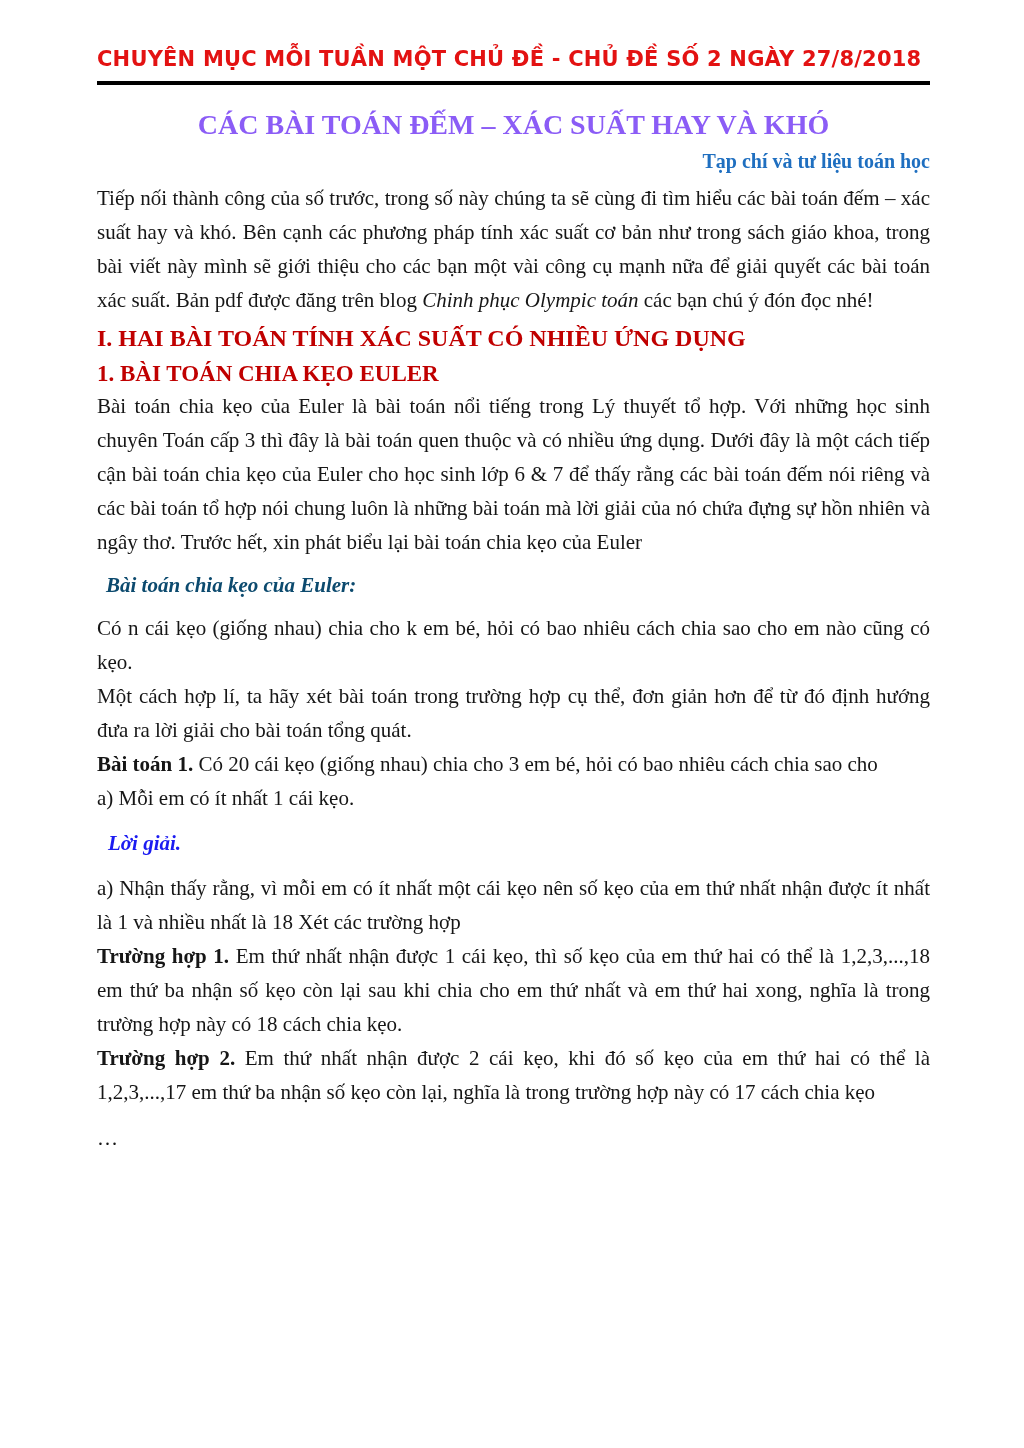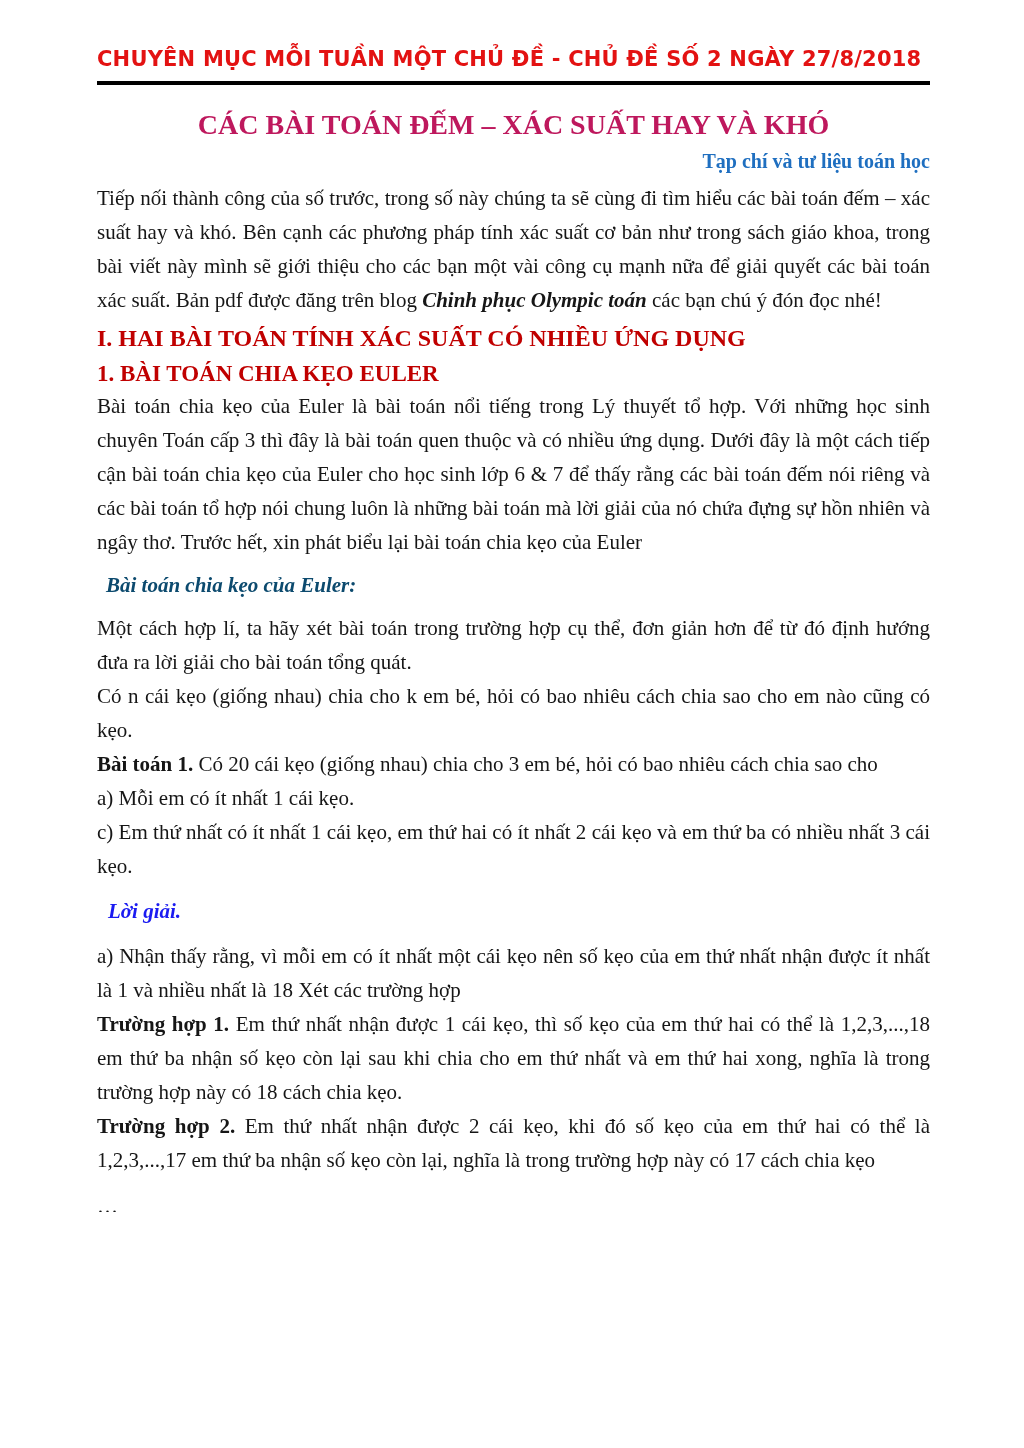--- a/index.html
+++ b/index.html
@@ -27,38 +27,38 @@
     border: none;
     border-top: 4px solid #000000;
     margin: 9px 0 0 0;
   }
   .doc-title {
     margin-top: 22px;
     text-align: center;
     font-weight: 700;
     font-size: 28px;
     line-height: 36px;
-    color: #be185d;
+    color: #8b5cf6;
   }
   .doc-byline {
     margin-top: 6px;
     text-align: right;
     font-weight: 700;
     font-size: 20px;
     line-height: 24px;
     color: #1f6fc0;
   }
   .body-p {
     margin: 0;
     font-size: 21px;
     line-height: 34px;
     text-align: justify;
   }
   .intro { margin-top: 8px; }
-  .em-bi { font-weight: 700; font-style: italic; }
+  .em-bi { font-weight: 400; font-style: italic; }
   .lead { font-weight: 700; }
   .h-section {
     margin: 1px 0 0 0;
     font-weight: 700;
     font-size: 24px;
     line-height: 40px;
     color: #c00000;
     text-align: left;
   }
   .h-sub {
@@ -119,28 +119,27 @@
 
   <p class="body-p intro"><span>Tiếp nối thành công của số trước, trong số này chúng ta sẽ cùng đi tìm hiểu các bài toán đếm – xác suất hay và khó. Bên cạnh các phương pháp tính xác suất cơ bản như trong sách giáo khoa, trong bài viết này mình sẽ giới thiệu cho các bạn một vài công cụ mạnh nữa để giải quyết các bài toán xác suất. Bản pdf được đăng trên blog </span><span class="em-bi">Chinh phục Olympic toán</span><span> các bạn chú ý đón đọc nhé!</span></p>
 
   <div class="h-section">I. HAI BÀI TOÁN TÍNH XÁC SUẤT CÓ NHIỀU ỨNG DỤNG</div>
   <div class="h-sub">1. BÀI TOÁN CHIA KẸO EULER</div>
 
   <p class="body-p">Bài toán chia kẹo của Euler là bài toán nổi tiếng trong Lý thuyết tổ hợp. Với những học sinh chuyên Toán cấp 3 thì đây là bài toán quen thuộc và có nhiều ứng dụng. Dưới đây là một cách tiếp cận bài toán chia kẹo của Euler cho học sinh lớp 6 &amp; 7 để thấy rằng các bài toán đếm nói riêng và các bài toán tổ hợp nói chung luôn là những bài toán mà lời giải của nó chứa đựng sự hồn nhiên và ngây thơ. Trước hết, xin phát biểu lại bài toán chia kẹo của Euler</p>
 
   <div class="h-problem">Bài toán chia kẹo của Euler:</div>
 
+  <p class="body-p">Có n cái kẹo (giống nhau)  chia cho k em bé, hỏi có bao nhiêu cách chia sao cho em nào cũng có kẹo.</p>
+
   <p class="body-p">Một cách hợp lí, ta hãy xét bài toán trong trường hợp cụ thể, đơn giản hơn để từ đó định hướng  đưa ra lời giải cho bài toán tổng quát.</p>
-
-  <p class="body-p">Có n cái kẹo (giống nhau)  chia cho k em bé, hỏi có bao nhiêu cách chia sao cho em nào cũng có kẹo.</p>
 
   <p class="body-p"><span class="lead">Bài toán 1.</span><span> Có 20 cái kẹo (giống nhau) chia cho 3 em bé, hỏi có bao nhiêu cách chia sao cho</span></p>
 
   <p class="body-p">a) Mỗi em có ít nhất 1 cái kẹo.</p>
-  <p class="body-p">c) Em thứ nhất có ít nhất 1 cái kẹo, em thứ hai có ít nhất 2 cái kẹo và em thứ ba có nhiều nhất 3 cái kẹo.</p>
 
   <div class="h-solution">Lời giải.</div>
 
   <p class="body-p">a) Nhận thấy rằng, vì mỗi em có ít nhất một cái kẹo nên số kẹo của em thứ nhất nhận được ít nhất là 1 và nhiều nhất là 18 Xét các trường hợp</p>
 
   <p class="body-p"><span class="lead">Trường hợp 1.</span><span> Em thứ nhất nhận được 1 cái kẹo, thì số kẹo của em thứ hai có thể là 1,2,3,...,18 em thứ ba nhận số kẹo còn lại sau khi chia cho em thứ nhất và em thứ hai xong, nghĩa là trong trường hợp này có 18 cách chia kẹo.</span></p>
 
   <p class="body-p"><span class="lead">Trường hợp 2.</span><span> Em thứ nhất nhận được 2 cái kẹo, khi đó số kẹo của em thứ hai có thể là 1,2,3,...,17 em thứ ba nhận số kẹo còn lại, nghĩa là trong trường hợp này có 17 cách chia kẹo</span></p>
 
   <p class="body-p ellipsis-line">…</p>

